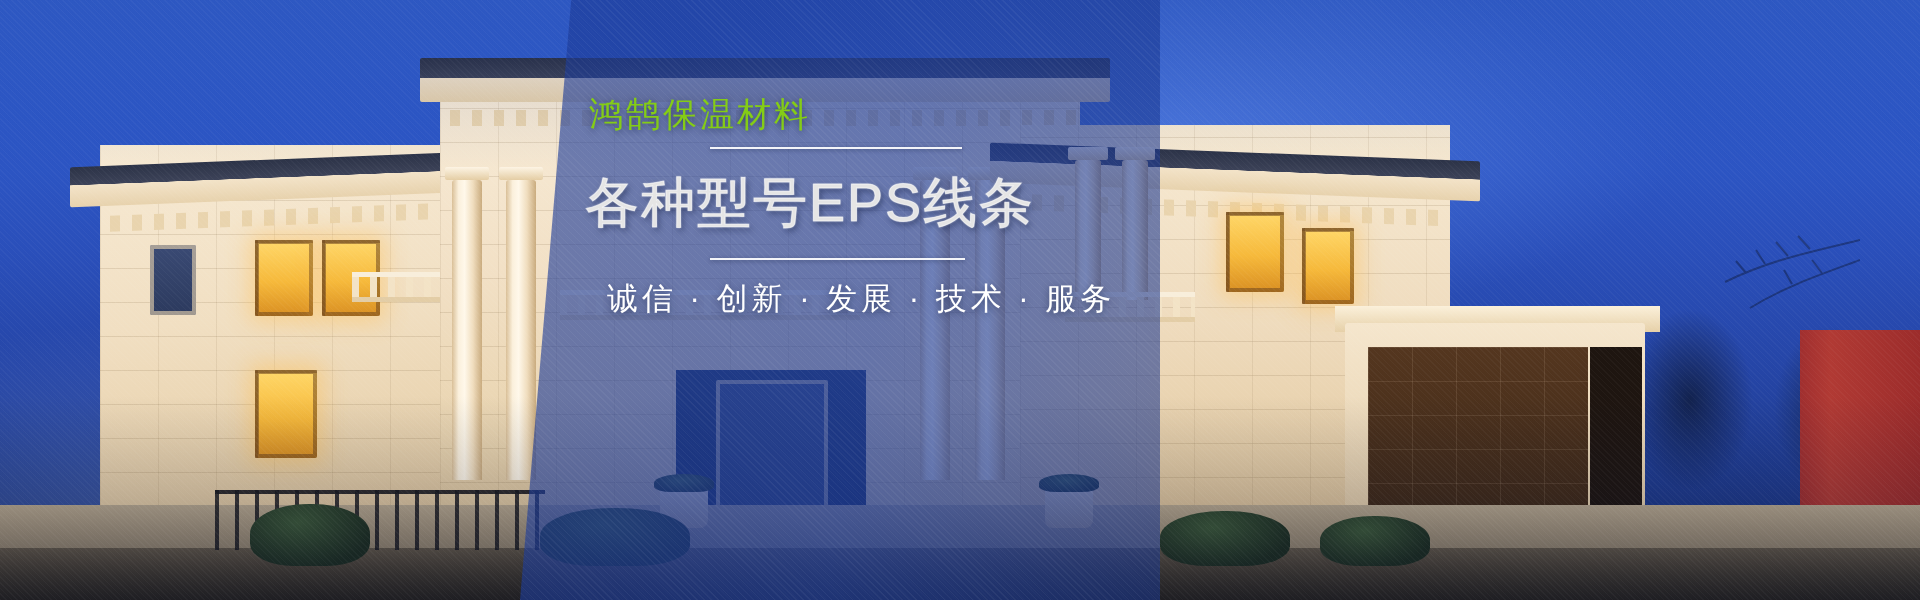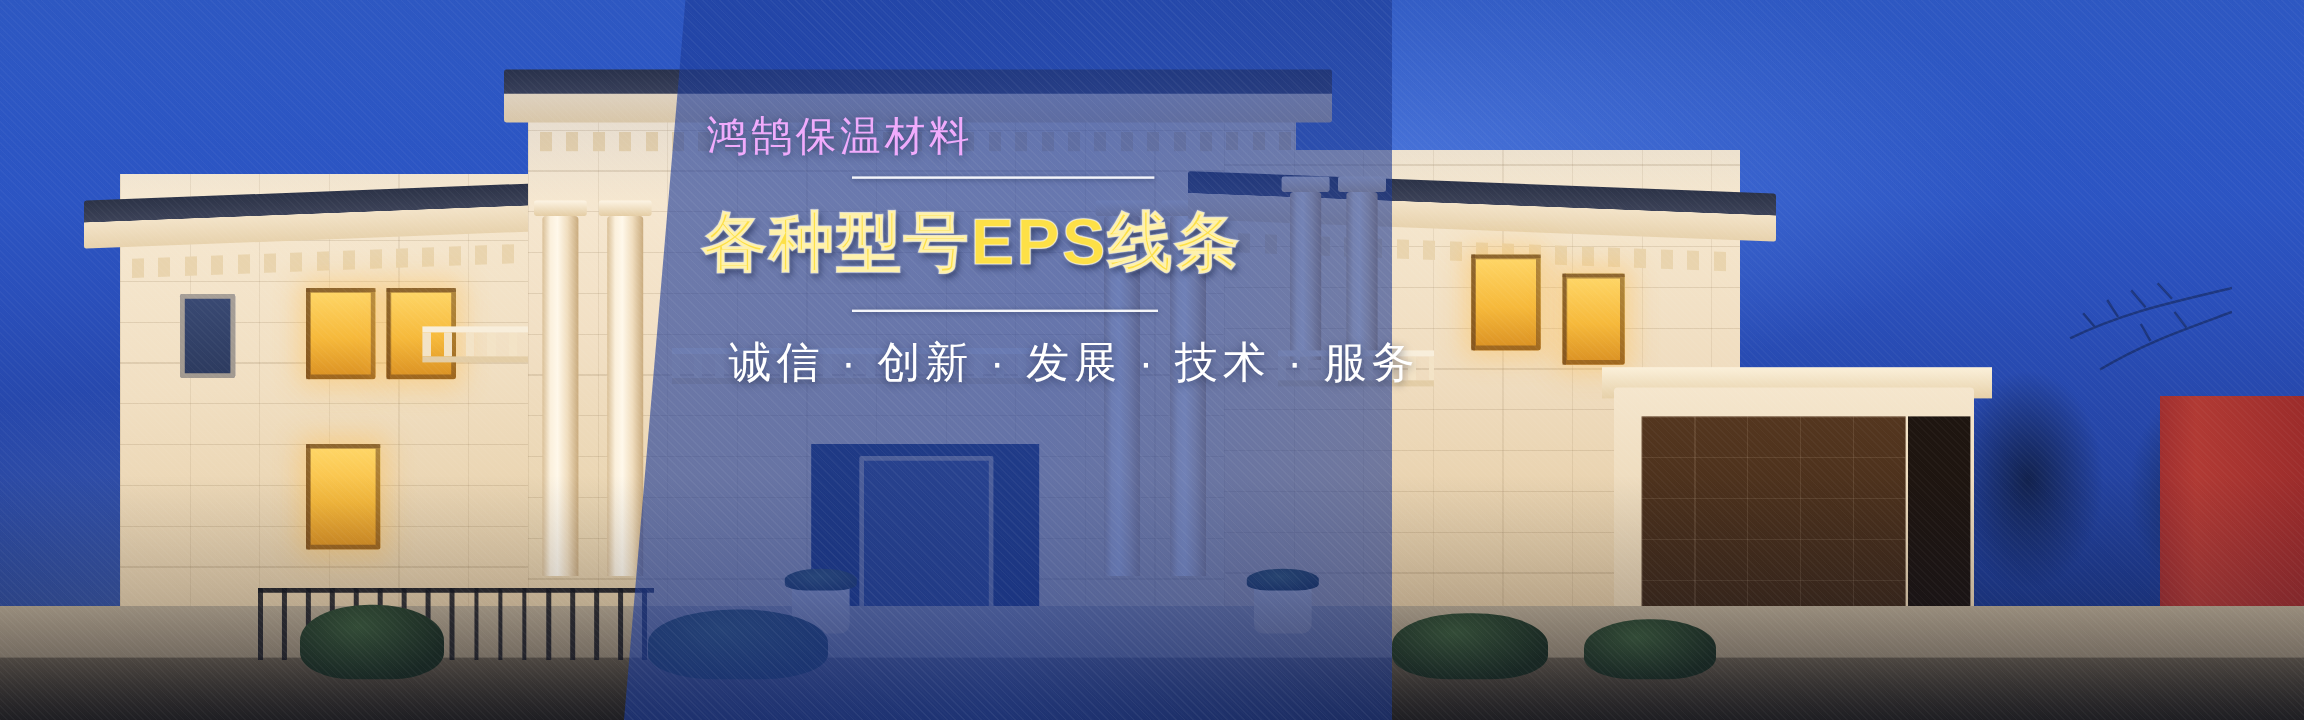--- a/index.html
+++ b/index.html
@@ -253,51 +253,51 @@
   .copy {
     position: absolute;
     left: 585px; top: 96px;
     width: 620px;
     z-index: 6;
   }
 
   .brand {
     font-size: 34px;
     letter-spacing: 3px;
-    color: #f0abfc;
+    color: #84cc16;
     font-weight: 400;
     line-height: 1.1;
     text-shadow: 0 2px 7px rgba(8,18,48,.55);
     margin: 0 0 14px 4px;
   }
 
   .rule {
     height: 2px;
     background: rgba(255,255,255,.92);
     box-shadow: 0 1px 4px rgba(8,18,48,.4);
   }
   .rule-top { width: 252px; margin: 0 0 22px 125px; }
   .rule-bottom { width: 255px; margin: 24px 0 18px 125px; }
 
   .headline {
     font-size: 54px;
-    font-weight: 700;
+    font-weight: 400;
     letter-spacing: 2px;
     line-height: 1.16;
-    color: #fde047;
+    color: #e5e5e5;
     margin: 0 0 2px 0;
     -webkit-text-stroke: 1px rgba(255,255,255,.55);
     text-shadow:
       0 0 2px rgba(255,255,255,.85),
       2px 3px 6px rgba(10,20,55,.55);
     white-space: nowrap;
   }
 
   .tagline {
-    font-size: 36px;
+    font-size: 31px;
     letter-spacing: 4px;
     color: #ffffff;
     font-weight: 400;
     margin: 0 0 0 22px;
     text-shadow: 0 2px 7px rgba(8,18,48,.5);
     white-space: nowrap;
   }
 </style>
 </head>
 <body>

